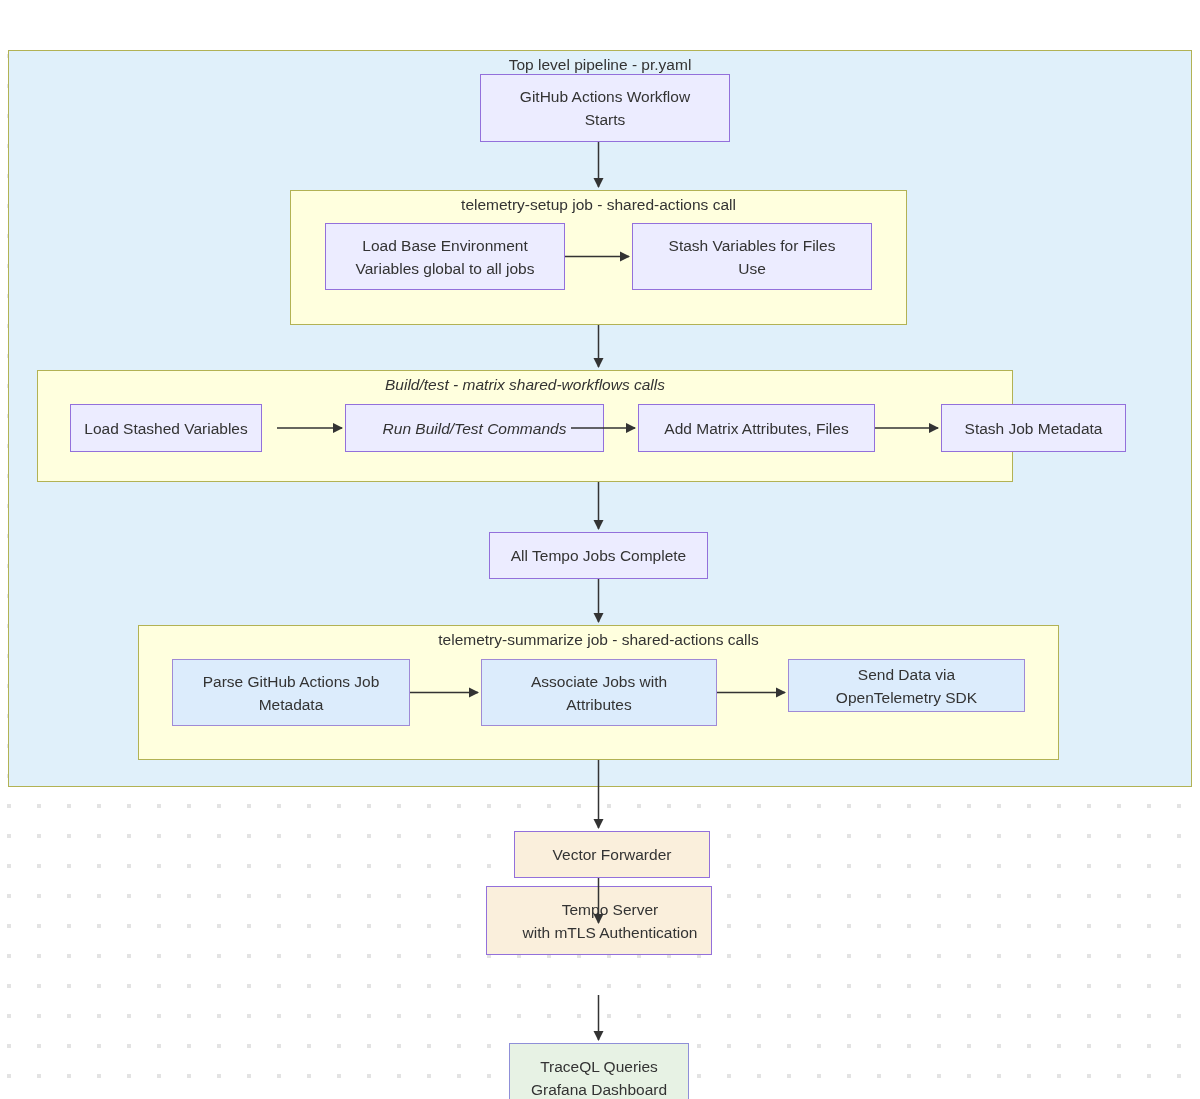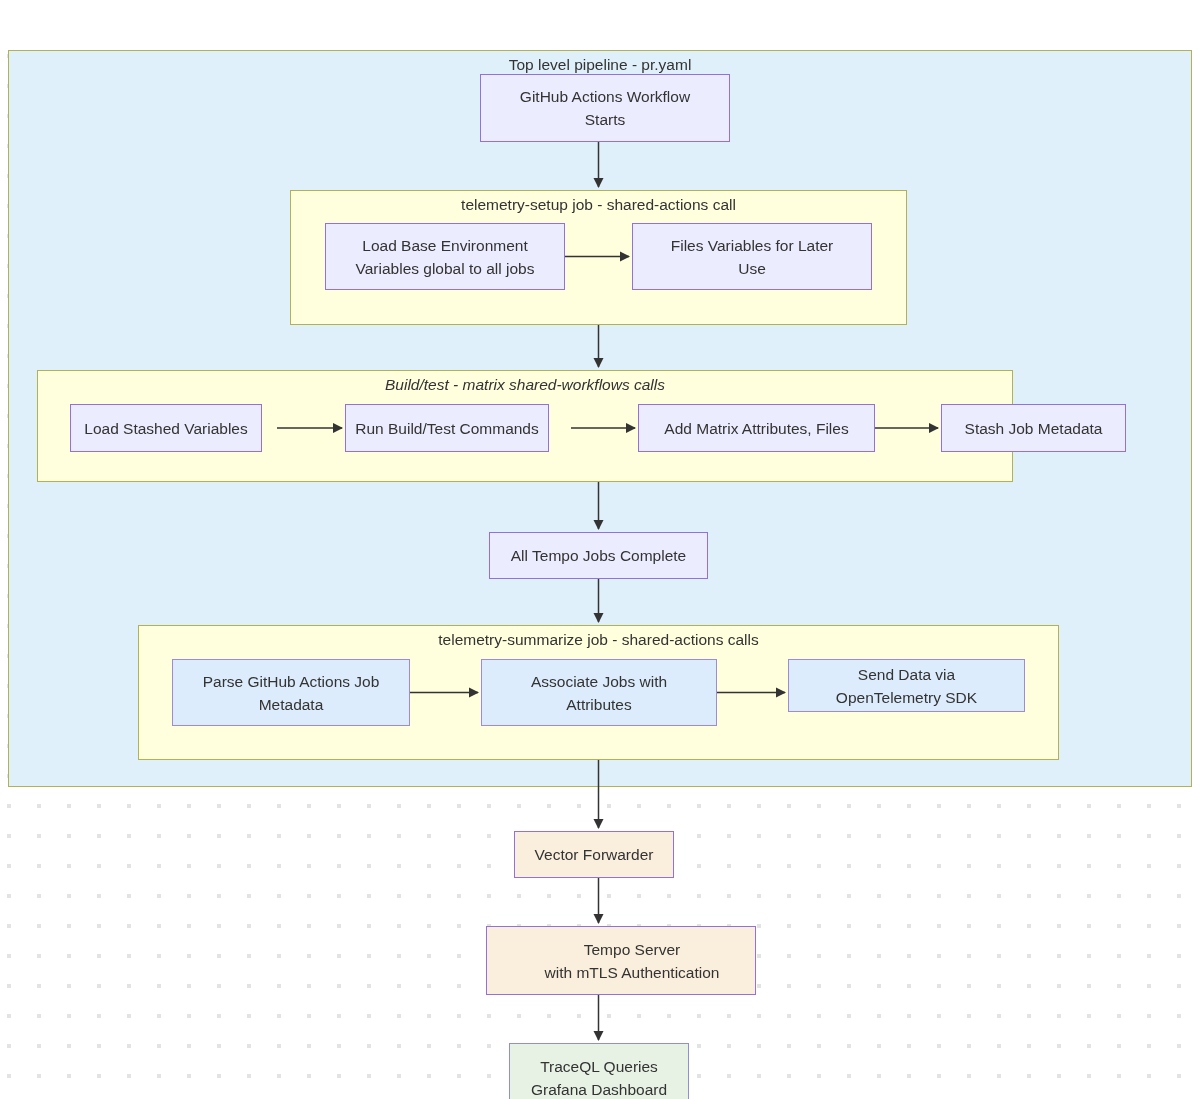--- a/index.html
+++ b/index.html
@@ -56,29 +56,29 @@
     color: #333333;
   }
   .node.blue  { background: var(--nodeBlueFill, #dcecfc); border-color: var(--nodeBlueBorder, #9f8ad6); }
   .node.cream { background: var(--nodeCreamFill, #faefdc); border-color: var(--nodePurpleBorder, #9370db); }
   .node.green { background: var(--nodeGreenFill, #e7f2e4); border-color: var(--nodeGreenBorder, #8f8fd8); }
 
   .node-start        { left: 480px; top: 32px;  width: 250px; height: 68px; }
   .node-load-base    { left: 325px; top: 181px; width: 240px; height: 67px; }
   .node-stash-vars   { left: 632px; top: 181px; width: 240px; height: 67px; }
   .node-load-stashed { left: 70px;  top: 362px; width: 192px; height: 48px; }
-  .node-run-build    { left: 345px; top: 362px; width: 204px; height: 48px; }
+  .node-run-build    { left: 345px; top: 362px; width: 259px; height: 48px; font-style: italic; }
   .node-add-matrix   { left: 638px; top: 362px; width: 237px; height: 48px; }
   .node-stash-job    { left: 941px; top: 362px; width: 185px; height: 48px; }
   .node-all-complete { left: 489px; top: 490px; width: 219px; height: 47px; }
   .node-parse        { left: 172px; top: 617px; width: 238px; height: 67px; }
   .node-associate    { left: 481px; top: 617px; width: 236px; height: 67px; }
   .node-send         { left: 788px; top: 617px; width: 237px; height: 53px; }
-  .node-vector       { left: 514px; top: 789px; width: 160px; height: 47px; }
-  .node-tempo        { left: 486px; top: 884px; width: 270px; height: 69px; padding-left: 22px; }
+  .node-vector       { left: 514px; top: 789px; width: 196px; height: 47px; }
+  .node-tempo        { left: 486px; top: 844px; width: 226px; height: 69px; padding-left: 22px; }
   .node-traceql      { left: 509px; top: 1001px; width: 180px; height: 69px; }
 
   .edges {
     position: absolute;
     left: 0; top: 0; width: 1200px; height: 1099px;
     pointer-events: none;
   }
   .edges line { stroke: var(--edgeColor, #333333); stroke-width: 1.5; }
 </style>
 </head>
@@ -99,21 +99,21 @@
   </div>
 
   <div class="cluster cluster-summarize">
     <div class="cluster-label">telemetry-summarize job - shared-actions calls</div>
   </div>
 
   <div class="node node-start">GitHub Actions Workflow
 Starts</div>
   <div class="node node-load-base">Load Base Environment
 Variables global to all jobs</div>
-  <div class="node node-stash-vars">Files Variables for Later
+  <div class="node node-stash-vars">Stash Variables for Files
 Use</div>
   <div class="node node-load-stashed">Load Stashed Variables</div>
   <div class="node node-run-build">Run Build/Test Commands</div>
   <div class="node node-add-matrix">Add Matrix Attributes, Files</div>
   <div class="node node-stash-job">Stash Job Metadata</div>
   <div class="node node-all-complete">All Tempo Jobs Complete</div>
   <div class="node blue node-parse">Parse GitHub Actions Job
 Metadata</div>
   <div class="node blue node-associate">Associate Jobs with
 Attributes</div>

